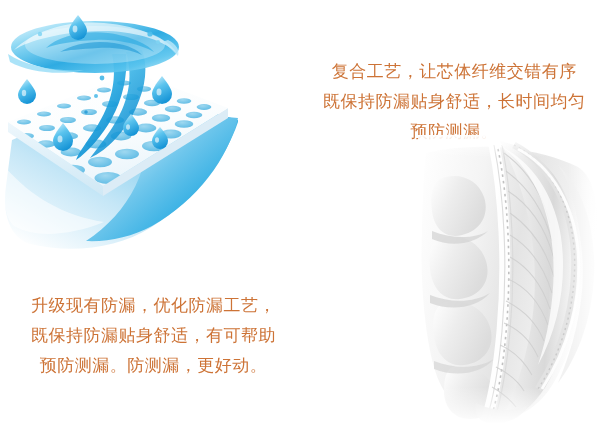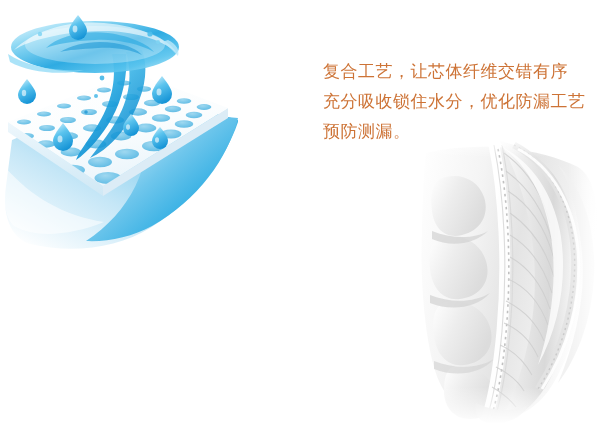--- a/index.html
+++ b/index.html
@@ -21,20 +21,21 @@
 
   
   .copy-block {
     position: absolute;
     color: #cd7336;
     font-size: 17px;
     line-height: 30px;
     letter-spacing: 0.5px;
     font-family: Liberation Serif, serif;
     white-space: nowrap;
+    text-align: center;
   }
   #copy-absorb {
     left: 323px;
     top: 57px;
   }
   #copy-leak {
     left: 31px;
     top: 291px;
   }
   .copy-line { display: block; }
@@ -245,24 +246,29 @@
         <g>
           <path d="M 160,127 C 166,134 168,138 168,141 A 8,8 0 1 1 152,141 C 152,138 154,134 160,127 Z" fill="url(#gDrop)"></path>
           <ellipse cx="157" cy="140" rx="2.0" ry="2.8" fill="#ffffff" opacity="0.6"></ellipse>
         </g>
       </g>
     </svg>
   </div>
 
   <div class="copy-block" id="copy-absorb">
     <span class="copy-line">复合工艺，让芯体纤维交错有序</span>
-    <span class="copy-line">充分吸收锁住水分，优化防漏工艺</span>
+    <span class="copy-line">既保持防漏贴身舒适，长时间均匀</span>
     <span class="copy-line">预防测漏。</span>
   </div>
 
+  <div class="copy-block" id="copy-leak">
+    <span class="copy-line">升级现有防漏，优化防漏工艺，</span>
+    <span class="copy-line">既保持防漏贴身舒适，有可帮助</span>
+    <span class="copy-line">预防测漏。防测漏，更好动。</span>
+  </div>
 
   <div id="leakguard-photo">
     <svg width="182" height="289" viewBox="0 0 182 289" xmlns="http://www.w3.org/2000/svg">
       <defs>
         <linearGradient id="lgBody" x1="0" y1="0" x2="1" y2="0.3">
           <stop offset="0%" stop-color="#ffffff"></stop>
           <stop offset="35%" stop-color="#f4f4f4"></stop>
           <stop offset="60%" stop-color="#e4e4e4"></stop>
           <stop offset="85%" stop-color="#f2f2f2"></stop>
           <stop offset="100%" stop-color="#ffffff"></stop>

